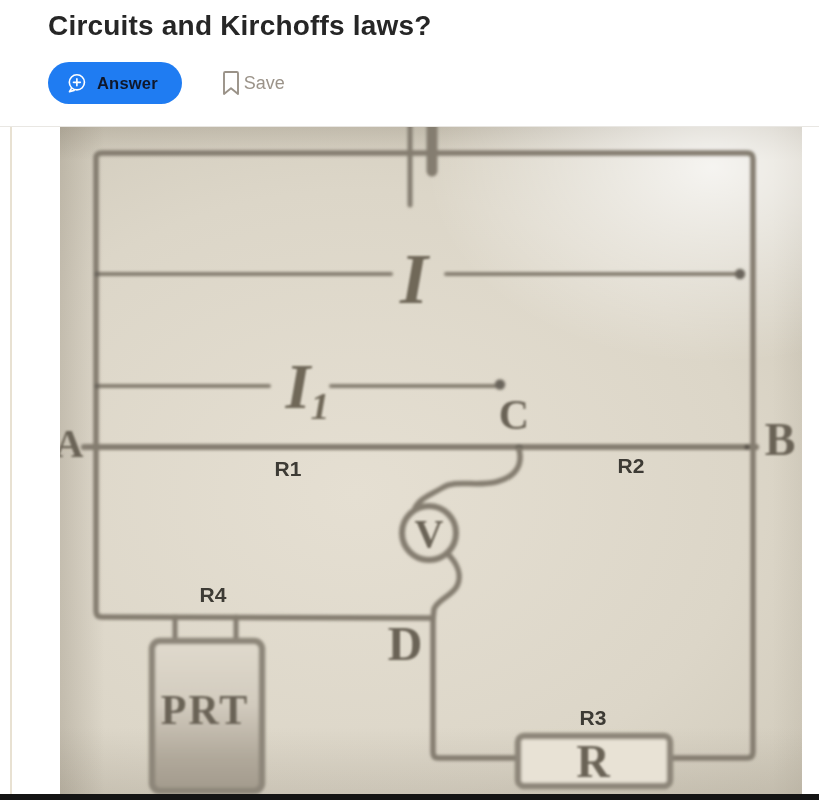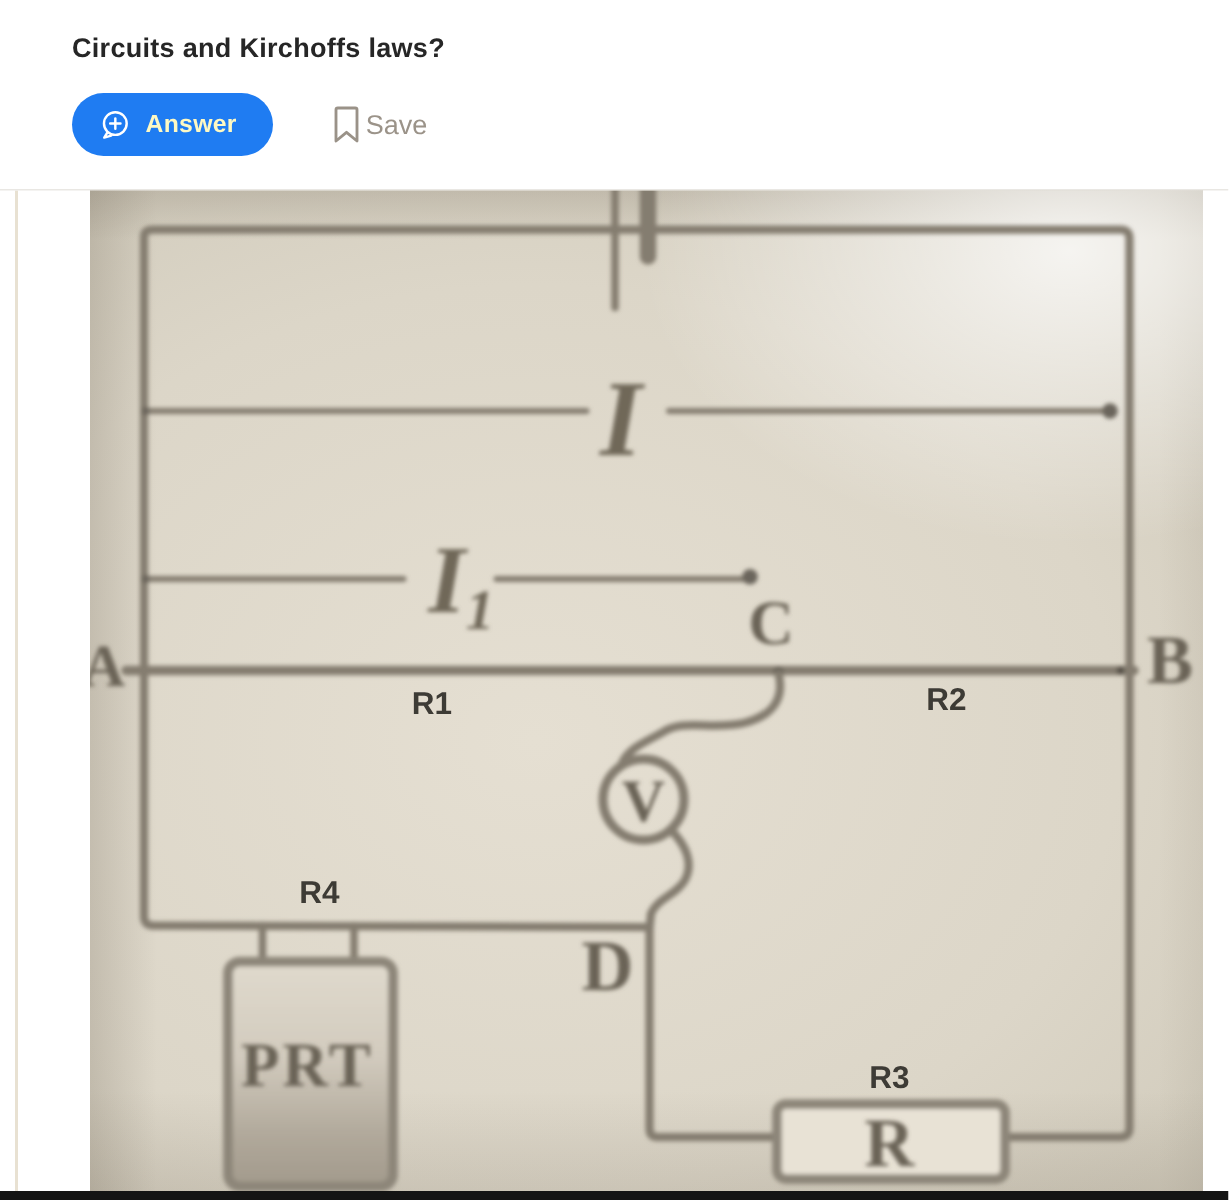--- a/index.html
+++ b/index.html
@@ -3,25 +3,25 @@
 <meta charset="utf-8">
 <style>
   html,body{margin:0;padding:0;}
   body{
     width:819px;height:800px;position:relative;background:#ffffff;
     font-family:"Liberation Sans",sans-serif;overflow:hidden;
   }
   .left-rule{position:absolute;left:10px;top:0;width:2px;height:794px;background:#e8e1d2;}
   .qheader{position:absolute;left:0;top:0;width:819px;height:127px;background:#fff;
     border-bottom:1px solid #e9e7e3;box-sizing:border-box;}
-  .qtitle{position:absolute;left:48px;top:22px;margin:0;font-size:18px;font-weight:bold;
+  .qtitle{position:absolute;left:48px;top:10px;margin:0;font-size:28px;font-weight:bold;
     color:#262626;letter-spacing:.2px;}
   .actions{position:absolute;left:48px;top:62px;display:flex;align-items:center;gap:40px;}
   .answer-btn{display:flex;align-items:center;gap:9px;height:42px;padding:0 24px 0 17px;
-    border:none;border-radius:21px;background:#1f7cf2;color:#fef9c3;font-weight:bold;
+    border:none;border-radius:21px;background:#1f7cf2;color:#0f172a;font-weight:bold;
     font-size:16.5px;font-family:inherit;cursor:pointer;}
   .answer-btn .lbl{letter-spacing:.2px;}
   .save-btn{display:flex;align-items:center;gap:4px;background:none;border:none;
     color:#9b9389;font-size:18px;font-family:inherit;cursor:pointer;padding:0;}
   .photo{position:absolute;left:60px;top:127px;width:742px;height:667px;overflow:hidden;
     background:
       radial-gradient(55% 42% at 88% 6%, rgba(255,255,255,.78) 0%, rgba(255,255,255,0) 70%),
       linear-gradient(180deg, rgba(104,94,78,.20) 0%, rgba(104,94,78,0) 5%),
       linear-gradient(90deg, rgba(104,94,78,.22) 0%, rgba(104,94,78,0) 6%),
       linear-gradient(0deg, rgba(104,94,78,.15) 0%, rgba(104,94,78,0) 10%),

